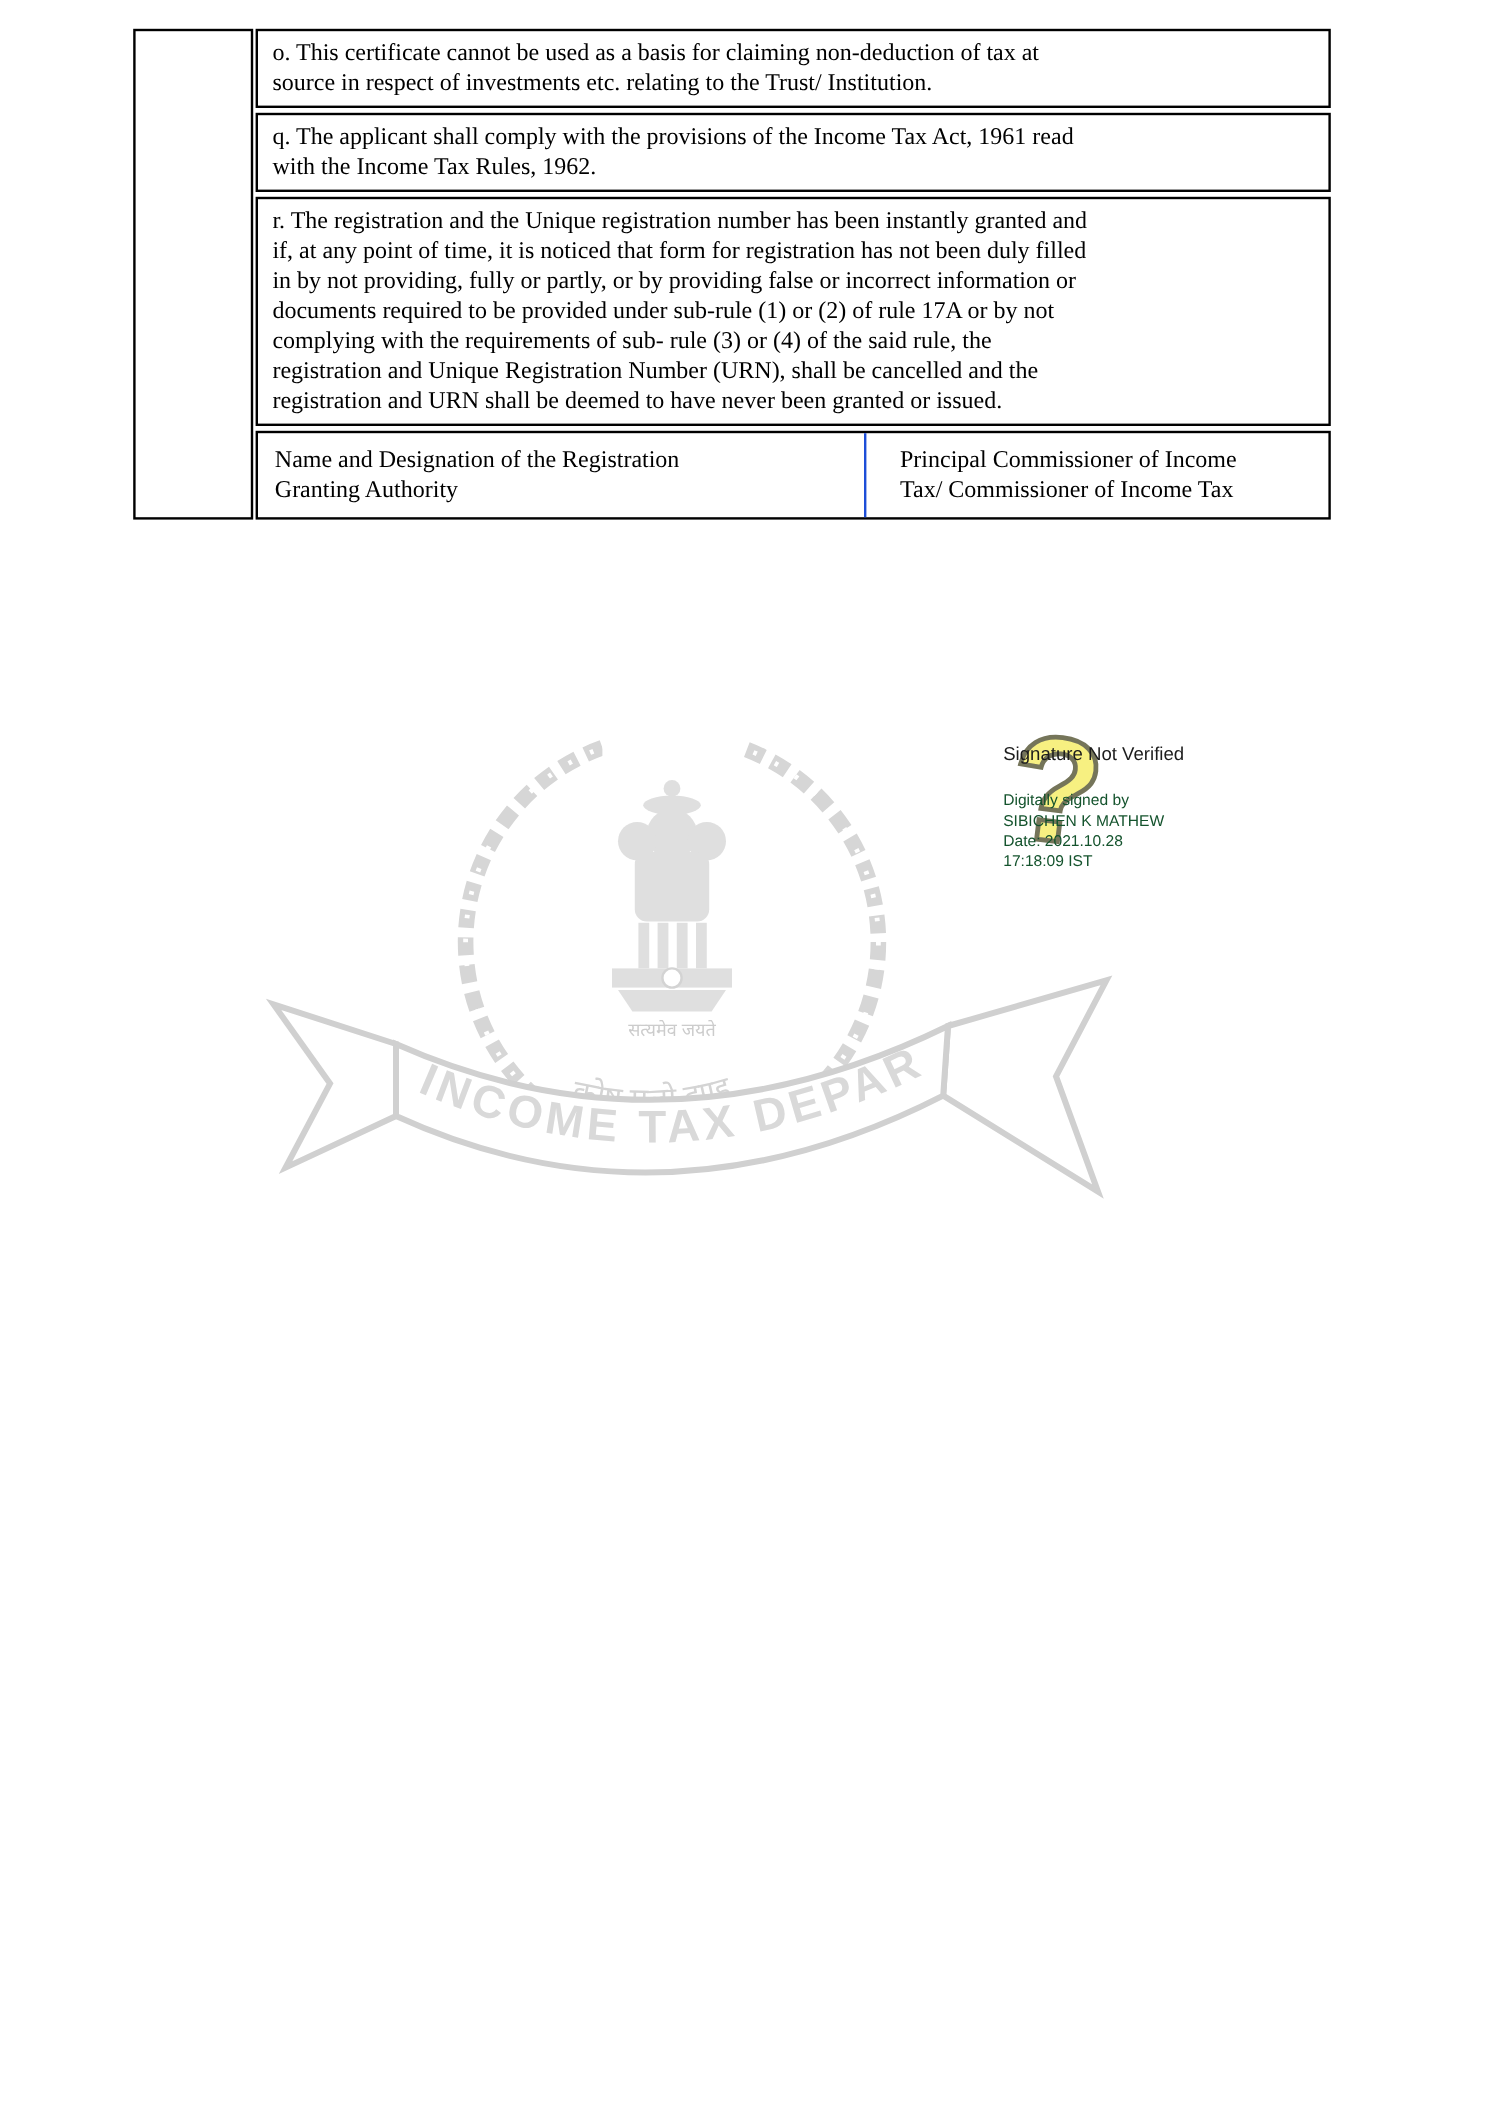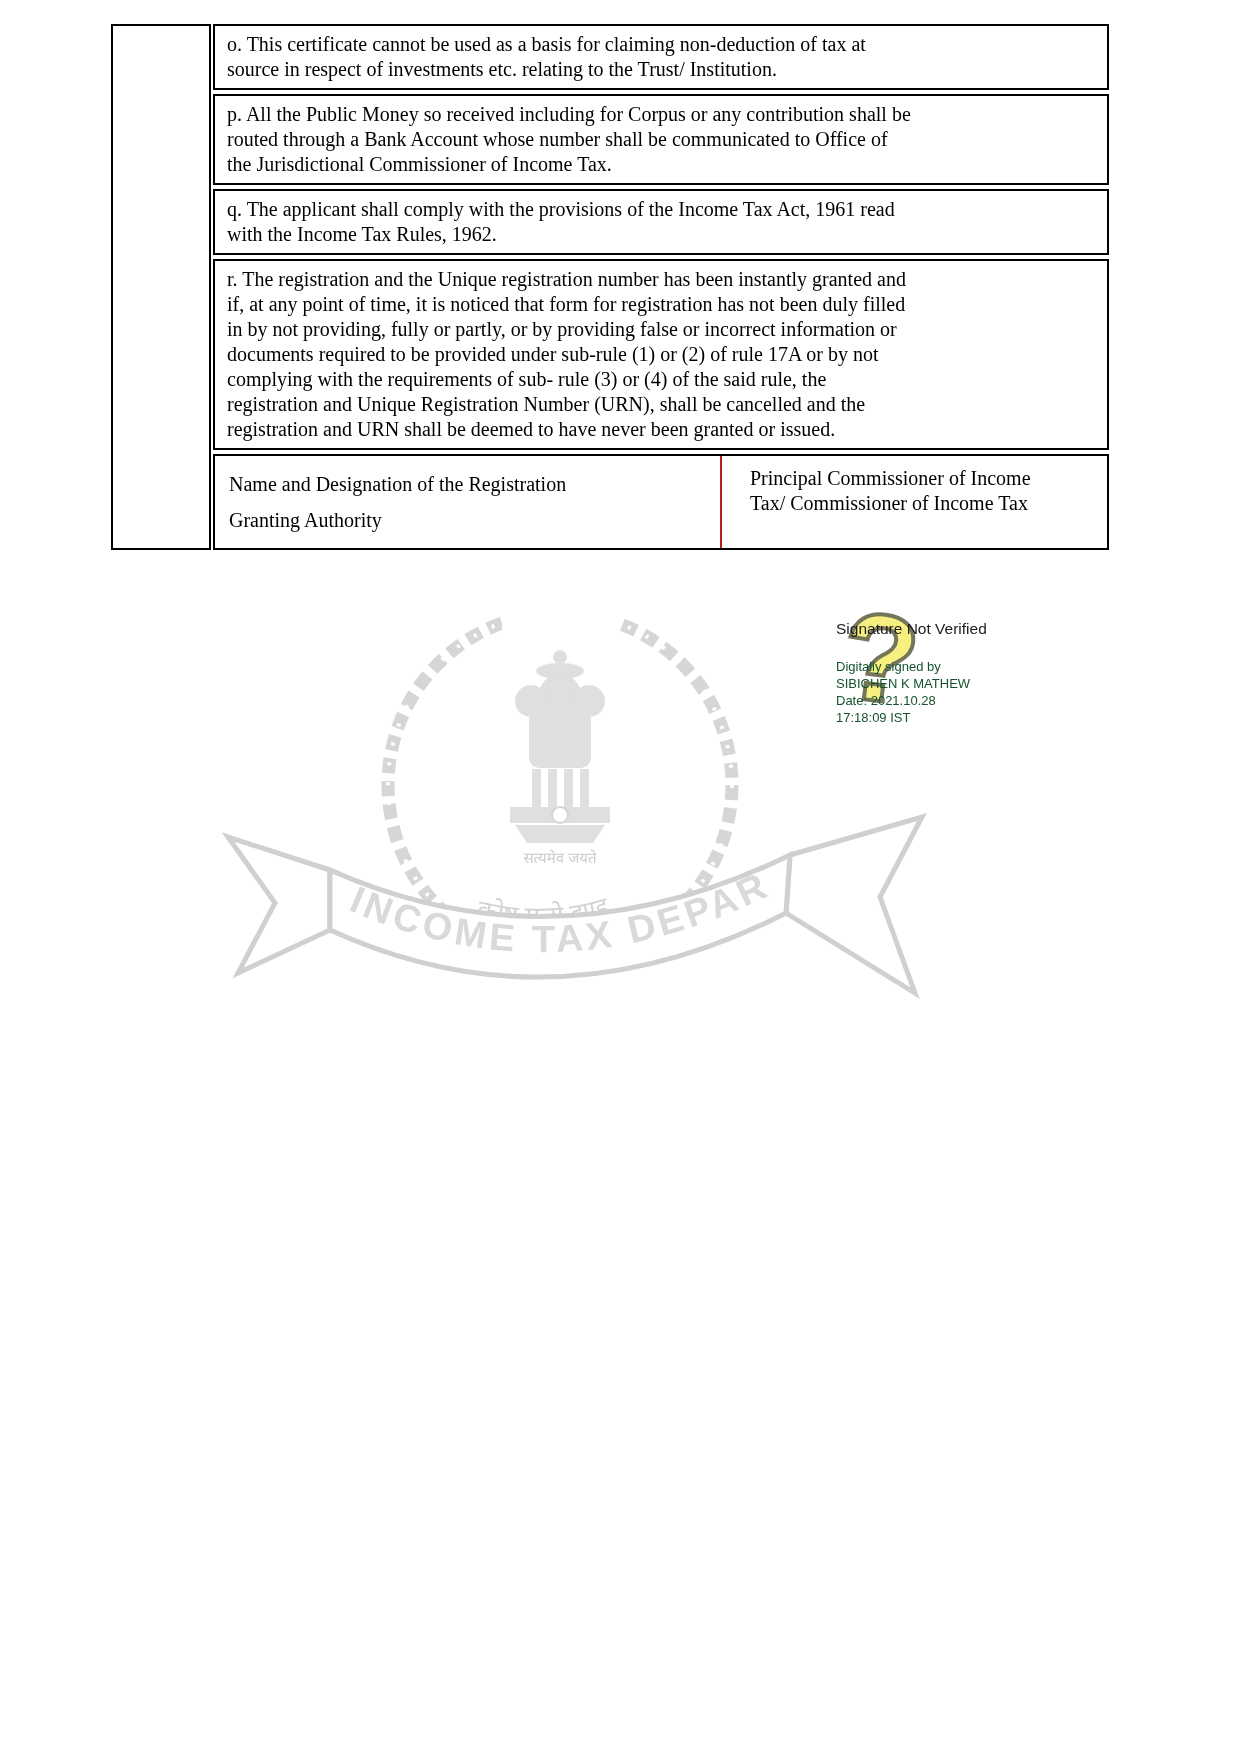--- a/index.html
+++ b/index.html
@@ -22,22 +22,22 @@
     border:2px solid #000; box-sizing:border-box; margin-bottom:4px;
     padding:6px 12px; font-size:20px; line-height:25px; white-space:pre-line;
     background:transparent;
   }
   .cert-row:last-child { margin-bottom:0; }
   .authority-row {
     border:2px solid #000; box-sizing:border-box; display:flex; padding:0;
     background:transparent;
   }
   .authority-label {
-    width:507px; flex:0 0 507px; border-right:2px solid #b91c1c; box-sizing:border-box;
-    padding:10px 14px; font-size:20px; line-height:36px; white-space:pre-line;
+    width:507px; flex:0 0 507px; border-right:2px solid #1d4ed8; box-sizing:border-box;
+    padding:10px 14px; font-size:20px; line-height:25px; white-space:pre-line;
   }
   .authority-value { flex:1; padding:10px 28px; font-size:20px; line-height:25px; }
   .authority-value .value-lines { white-space:pre-line; }
   .authority-value .signed-note { margin-top:22px; }
 
   
   .sig-badge { position:absolute; left:810px; top:586px; z-index:1; }
   .sig-block {
     position:absolute; left:836px; top:620px; width:220px; z-index:2;
     font-family:"Liberation Sans", sans-serif; color:#1c1c1c;
@@ -103,23 +103,20 @@
 SIBICHEN K MATHEW
 Date: 2021.10.28
 17:18:09 IST</div>
   </div>
 
   <div class="cert-table">
     <div class="cert-left-col"></div>
     <div class="cert-rows">
       <div class="cert-row">o. This certificate cannot be used as a basis for claiming non-deduction of tax at
 source in respect of investments etc. relating to the Trust/ Institution.</div>
-      <div class="cert-row">p. All the Public Money so received including for Corpus or any contribution shall be
-routed through a Bank Account whose number shall be communicated to Office of
-the Jurisdictional Commissioner of Income Tax.</div>
       <div class="cert-row">q. The applicant shall comply with the provisions of the Income Tax Act, 1961 read
 with the Income Tax Rules, 1962.</div>
       <div class="cert-row">r. The registration and the Unique registration number has been instantly granted and
 if, at any point of time, it is noticed that form for registration has not been duly filled
 in by not providing, fully or partly, or by providing false or incorrect information or
 documents required to be provided under sub-rule (1) or (2) of rule 17A or by not
 complying with the requirements of sub- rule (3) or (4) of the said rule, the
 registration and Unique Registration Number (URN), shall be cancelled and the
 registration and URN shall be deemed to have never been granted or issued.</div>
       <div class="authority-row">

